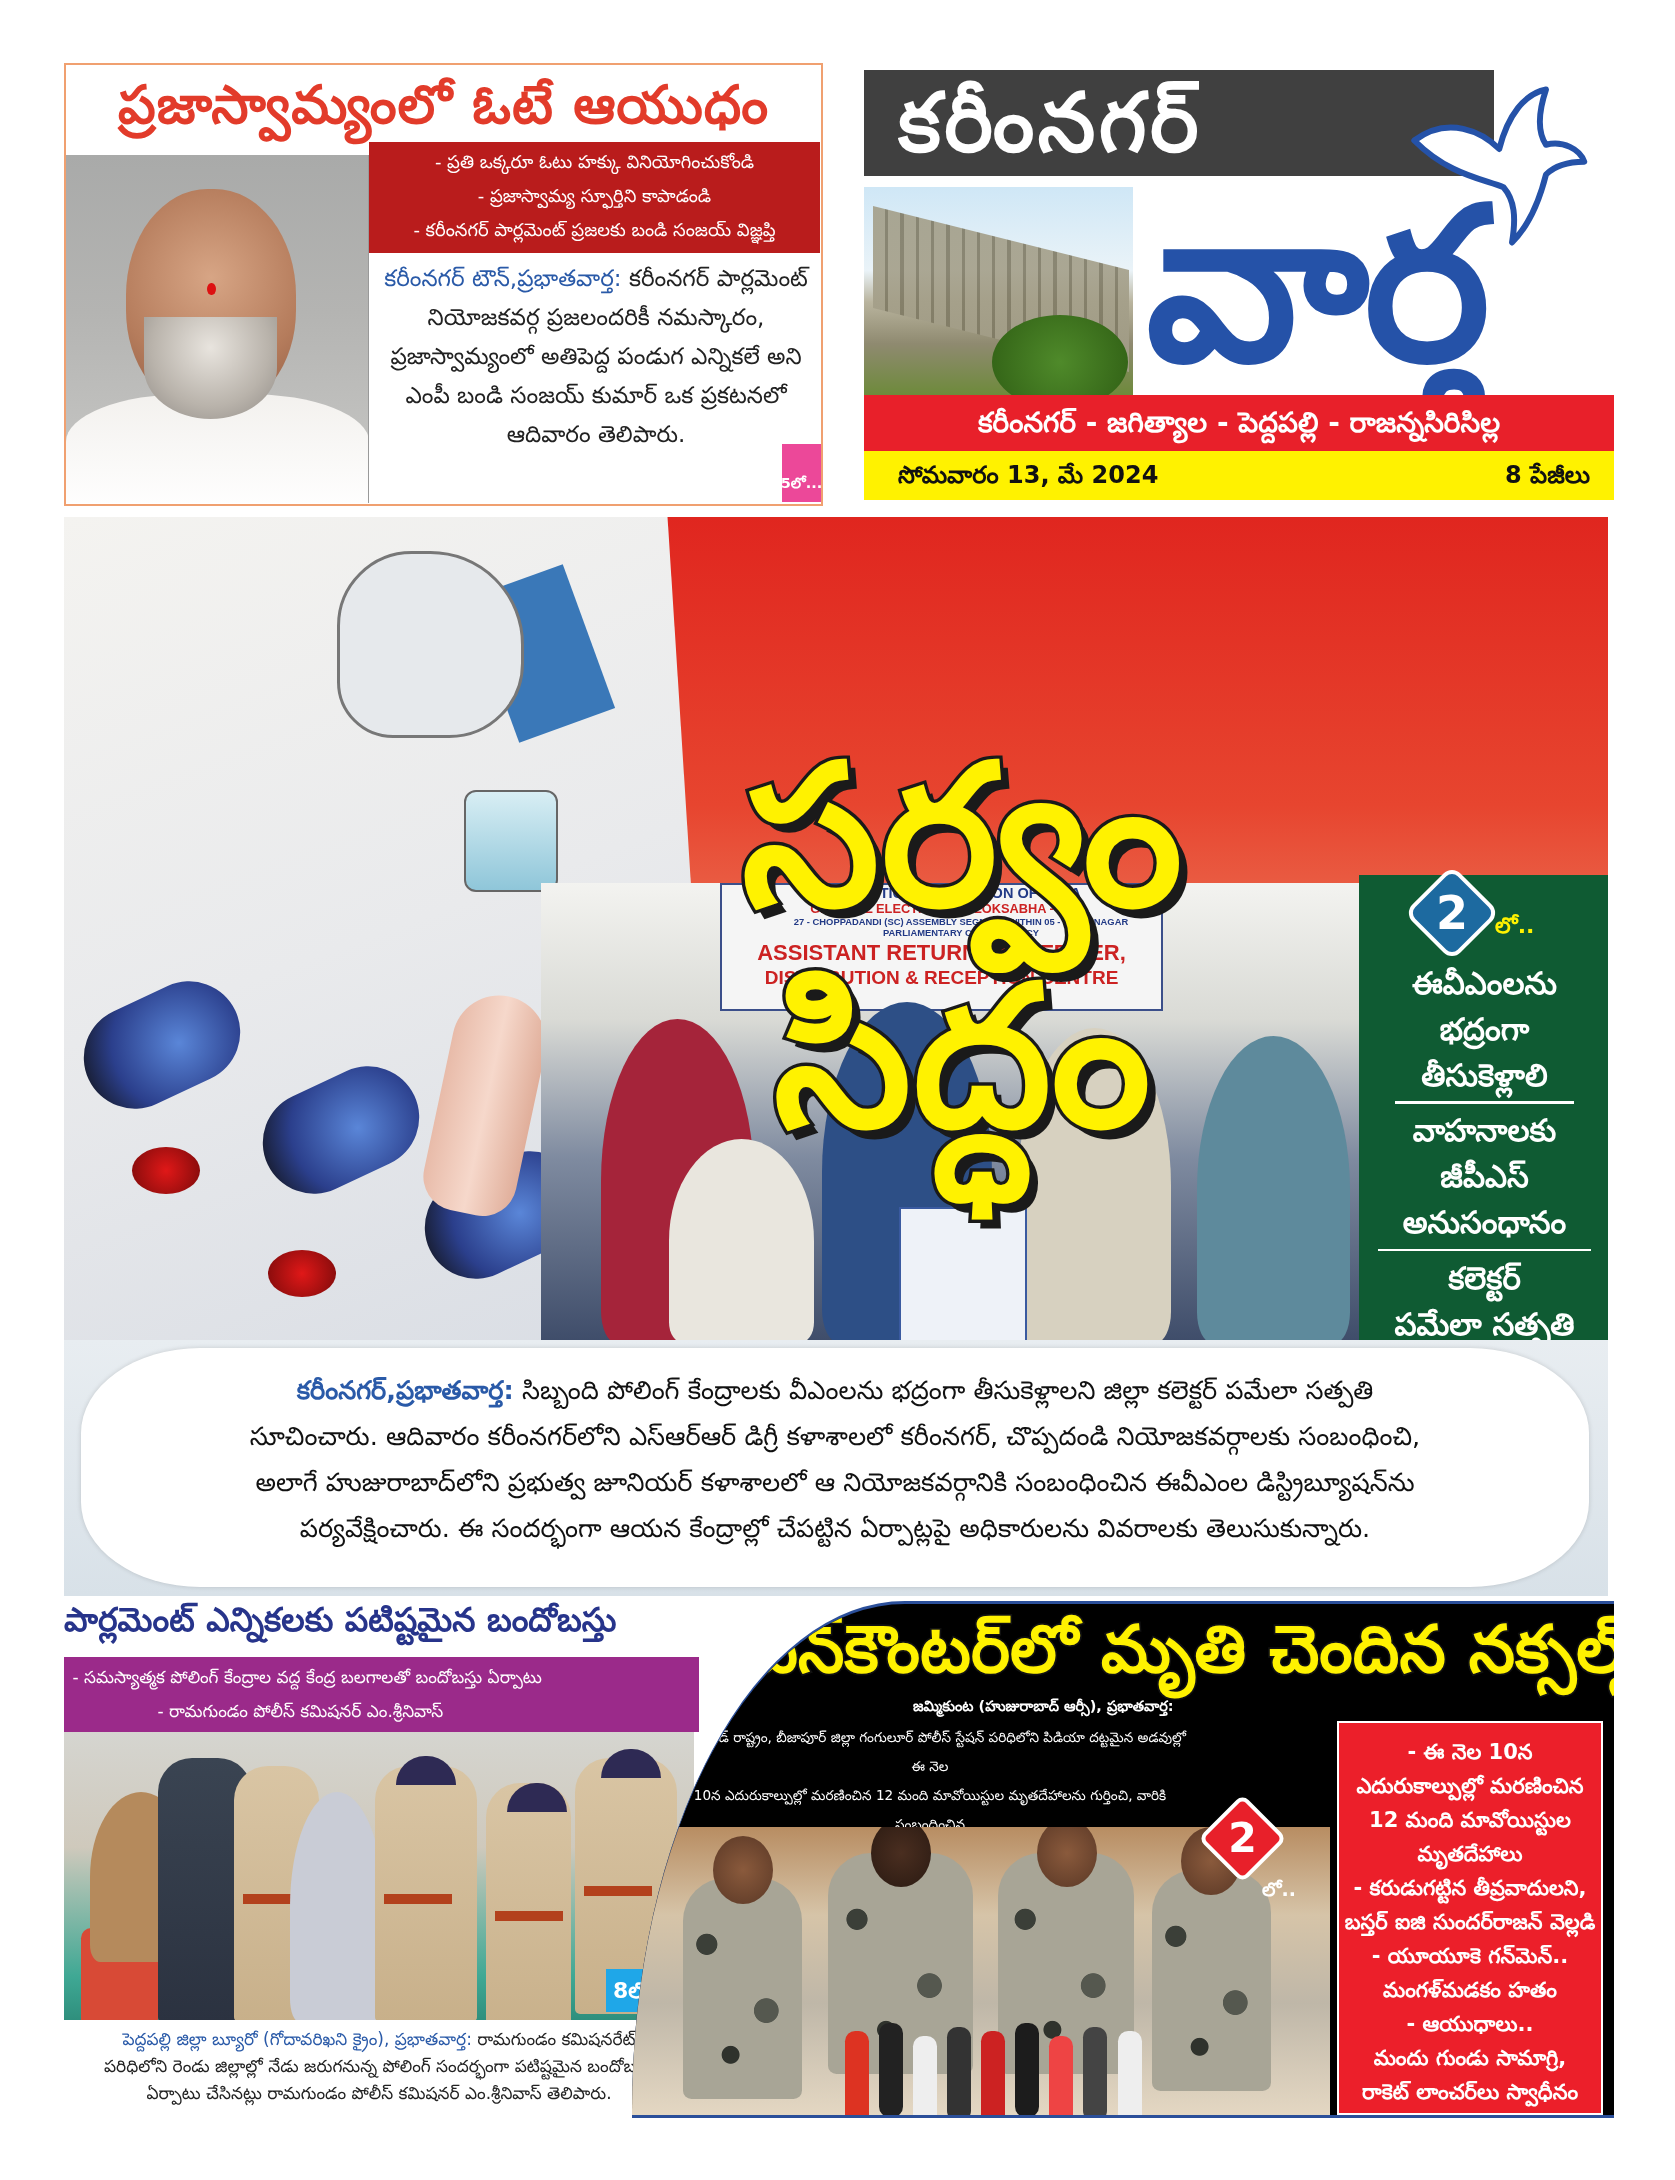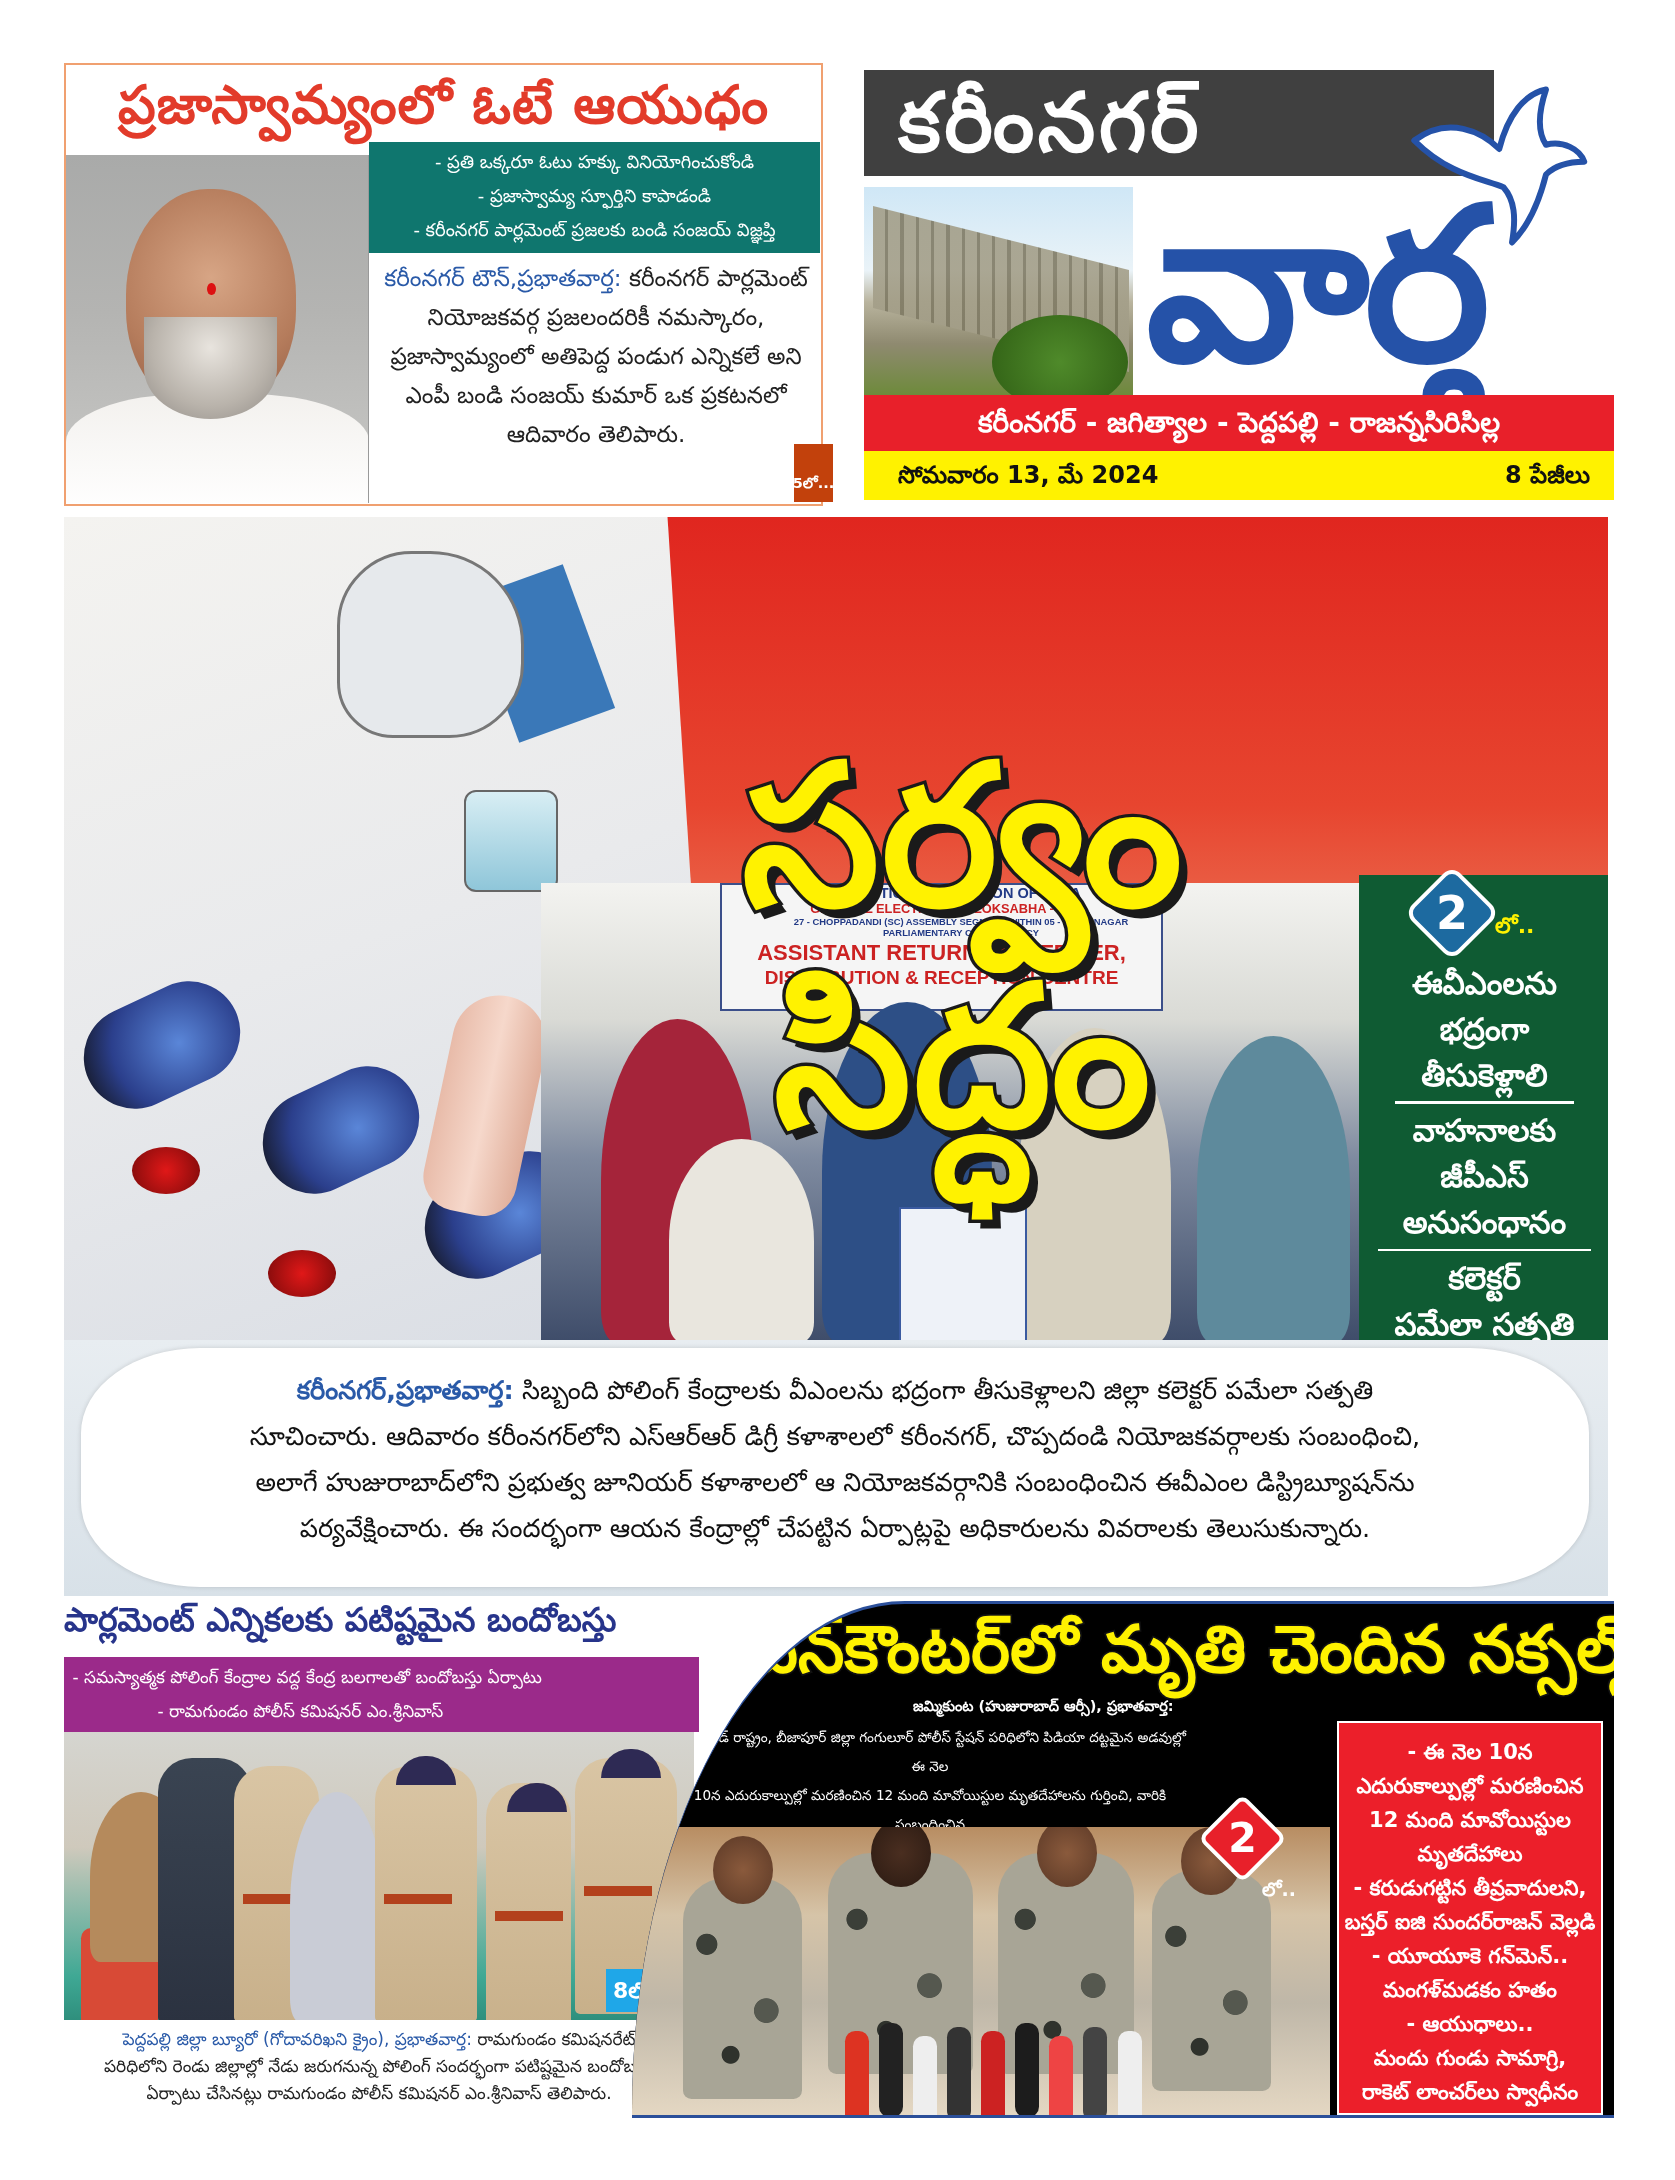--- a/index.html
+++ b/index.html
@@ -8,24 +8,24 @@
   .abs { position: absolute; }
 
   
   .tl-box { left: 64px; top: 63px; width: 759px; height: 443px; border: 2.6px solid #f0a070; background: #fff; }
   .tl-headline { left: 0; top: 8.5px; width: 100%; text-align: center; font-size: 53px; font-weight: bold; color: #e23b2a; letter-spacing: 0.9px; }
   .tl-photo { left: 0; top: 90px; width: 303px; height: 348px; background: linear-gradient(180deg,#a9aaa9 0%,#b4b4b2 45%,#c9c9c7 100%); overflow: hidden; border-right: 1.7px solid #999; }
   .face { left: 60px; top: 34px; width: 170px; height: 221px; border-radius: 48% 48% 45% 45%; background: radial-gradient(circle at 50% 40%,#d7a585 0%,#b57c5c 60%,#8e5a42 100%); }
   .beard { left: 78px; top: 162px; width: 133px; height: 102px; border-radius: 0 0 50% 50%; background: radial-gradient(circle at 50% 30%,#e8e4de 0%,#b9b3ab 60%,#8f8a85 100%); }
   .tilak { left: 141px; top: 128px; width: 8.5px; height: 12px; border-radius: 50%; background: #d11; }
   .shirt { left: 0; top: 239px; width: 303px; height: 119px; background: linear-gradient(180deg,#f3f1ee,#ffffff); border-radius: 40% 40% 0 0; }
-  .tl-green { left: 303px; top: 77px; width: 451px; height: 111px; background: #0f766e; color: #fff; text-align: center; font-size: 18px; line-height: 34px; padding-top: 3.4px; }
+  .tl-green { left: 303px; top: 77px; width: 451px; height: 111px; background: #b91c1c; color: #fff; text-align: center; font-size: 18px; line-height: 34px; padding-top: 3.4px; }
   .tl-body { left: 315px; top: 194px; width: 430px; text-align: center; font-size: 23px; line-height: 39px; color: #222; }
   .tl-body .dl { color: #2a5aa8; }
-  .tl-more { left: 716px; top: 379px; width: 39px; height: 58px; background: #c2410c; color: #fff; font-size: 14.5px; font-weight: bold; display: flex; align-items: flex-end; justify-content: center; padding-bottom: 6.8px; margin-left: 12px; }
+  .tl-more { left: 716px; top: 379px; width: 39px; height: 58px; background: #ec4899; color: #fff; font-size: 14.5px; font-weight: bold; display: flex; align-items: flex-end; justify-content: center; padding-bottom: 6.8px; }
 
   
   .mh-red { left: 864px; top: 70px; width: 630px; height: 106px; background: #404040; }
   .mh-red-title { left: 34px; top: 5.1px; font-size: 82px; font-weight: bold; color: #fff; letter-spacing: 3.4px; }
   .dove { left: 1397px; top: 81px; width: 196px; height: 170px; }
   .mh-dam { left: 864px; top: 187px; width: 269px; height: 209px; background: linear-gradient(180deg,#cfe7f6 0%,#eaf3f8 40%,#b9b49e 55%,#8f8a70 75%,#6d8a3a 100%); overflow: hidden; }
   .dam-wall { left: 8.5px; top: 51px; width: 256px; height: 102px; background: repeating-linear-gradient(90deg,#a39e88 0 12px,#7f7a64 12px 15.3px); transform: skewY(14deg); opacity: .9; }
   .dam-tree { left: 128px; top: 128px; width: 136px; height: 94px; border-radius: 50%; background: radial-gradient(circle,#4f8a2a,#2f5e14); }
   .mh-varta { left: 1146px; top: 174px; width: 477px; height: 223px; font-size: 213px; line-height: 223px; font-weight: bold; color: #2552a8; letter-spacing: -5.1px; }
   .mh-districts { left: 864px; top: 395px; width: 750px; height: 56px; background: #e8202a; color: #fff; font-size: 28px; font-weight: bold; text-align: center; line-height: 56px; }

